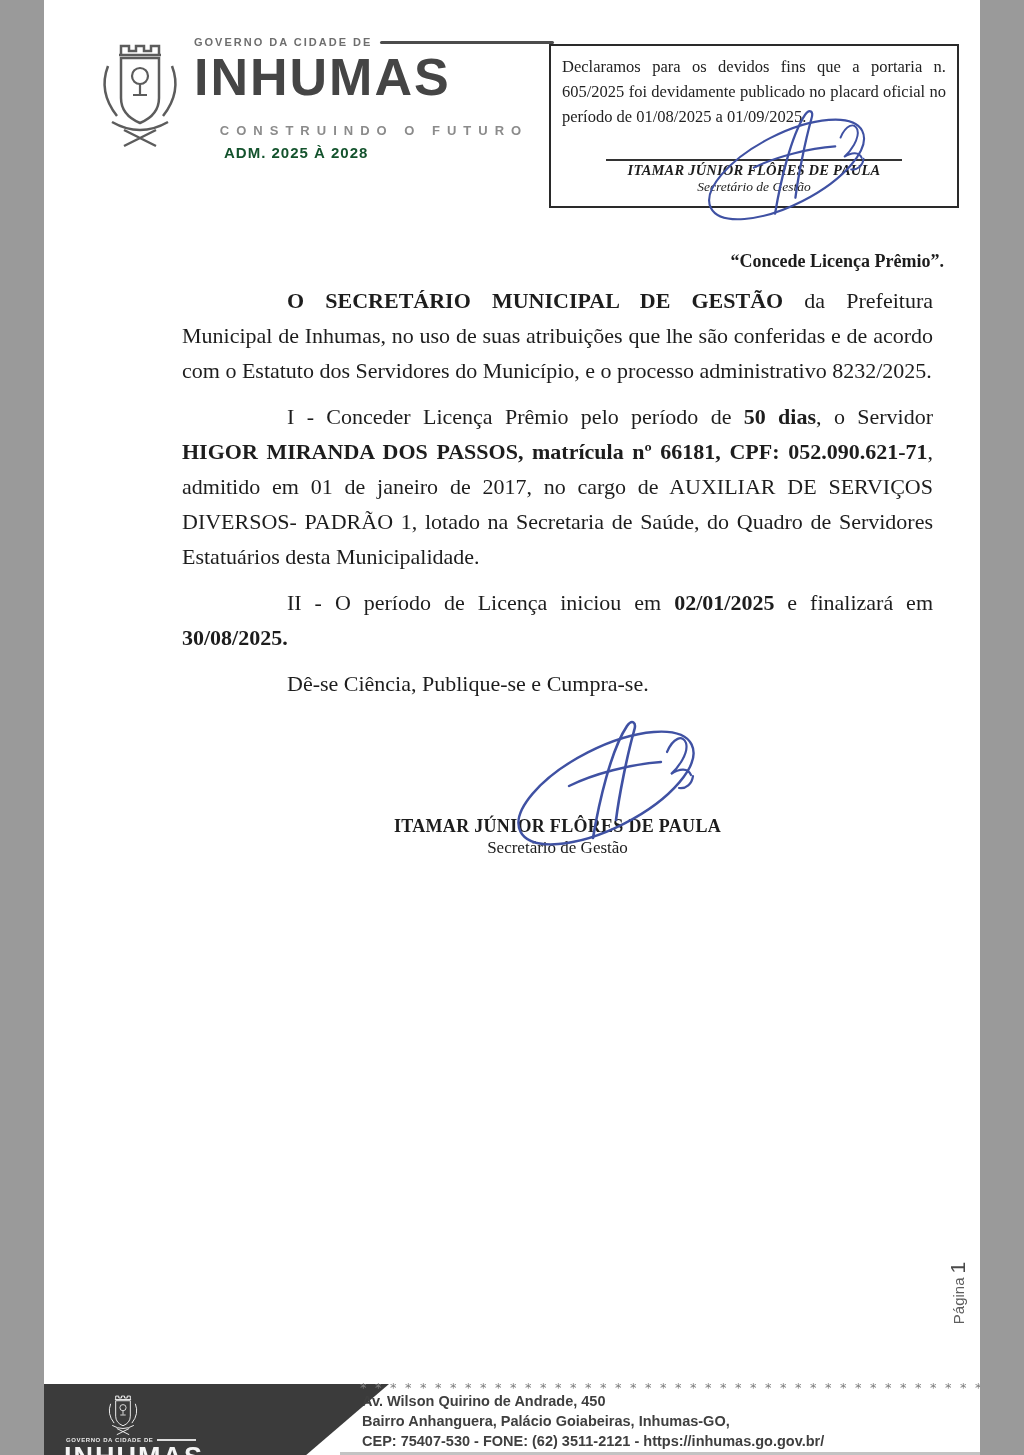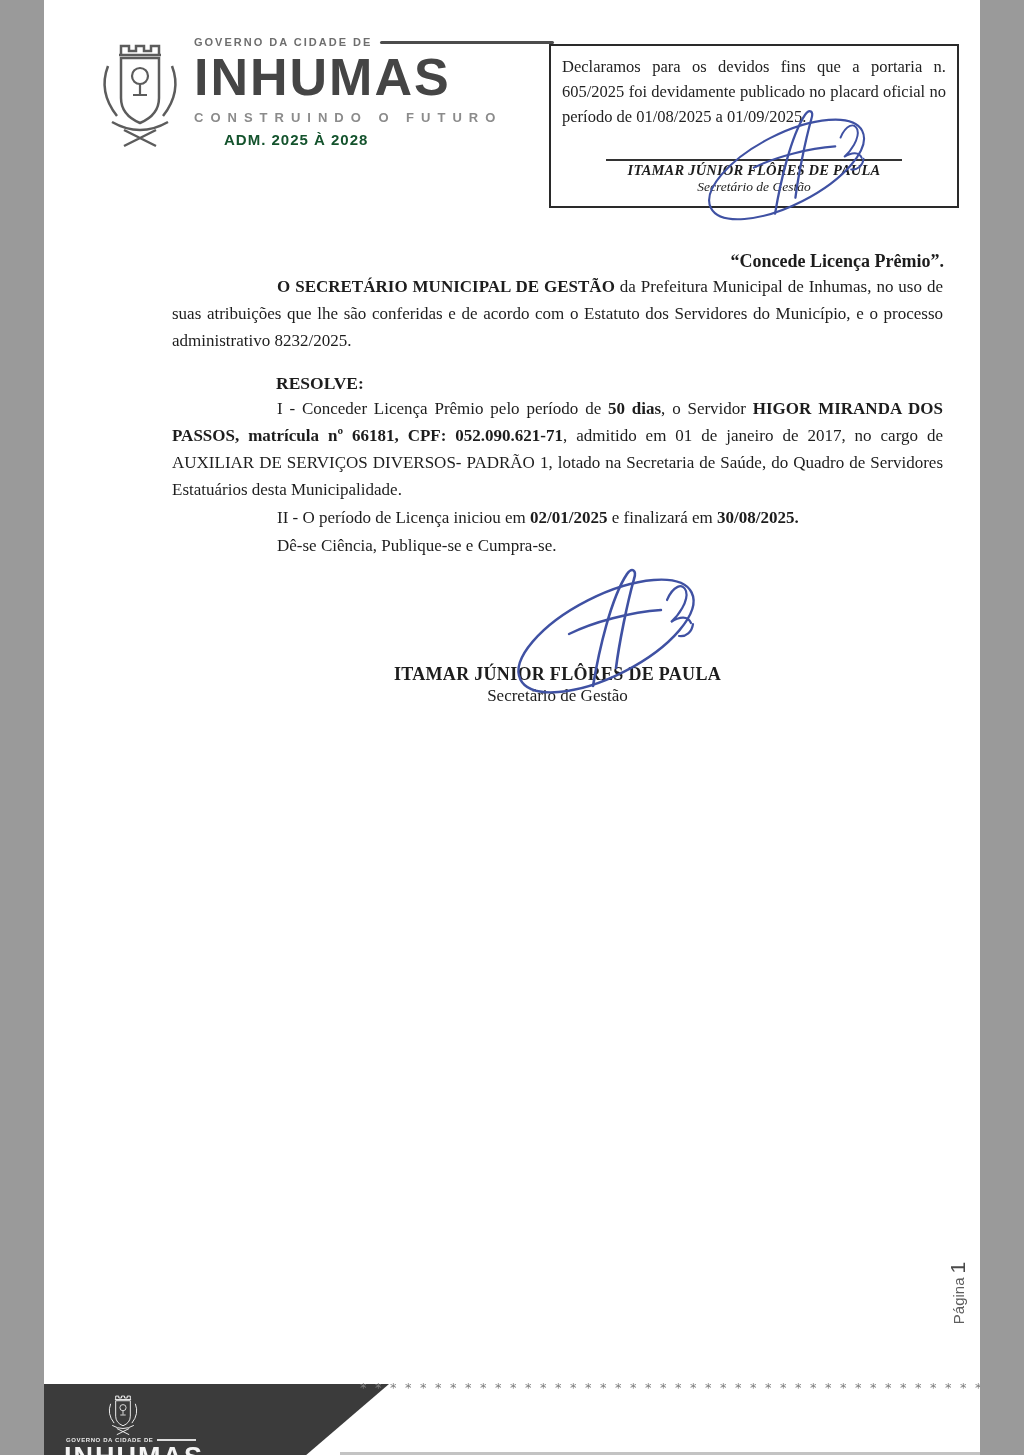--- a/index.html
+++ b/index.html
@@ -9,37 +9,37 @@
     font-family:"Liberation Serif", serif;color:#1d1d1d;
   }
   
   .hdr{position:absolute;left:44px;top:34px;width:470px;height:130px;}
   .crest{position:absolute;left:0;top:0;width:104px;height:122px;}
   .hdr-text{position:absolute;left:106px;top:2px;width:360px;font-family:"Liberation Sans",sans-serif;}
   .gov-row{display:flex;align-items:center;gap:8px;}
   .gov-label{font-size:11px;letter-spacing:2px;color:#6e6e6e;font-weight:700;white-space:nowrap;}
   .gov-line{flex:1;height:3px;background:#4c4c4c;border-radius:2px;}
   .city-name{font-size:52px;font-weight:800;color:#454545;letter-spacing:2px;line-height:1.05;margin-top:2px;}
-  .slogan{font-size:13px;letter-spacing:7px;color:#8b8b8b;font-weight:600;margin-top:5px;white-space:nowrap;}
+  .slogan{font-size:13px;letter-spacing:7px;color:#8b8b8b;font-weight:600;margin-top:18px;white-space:nowrap;text-align:center;}
   .adm{font-size:15px;font-weight:700;color:#14532d;letter-spacing:1px;margin:6px 0 0 30px;}
   
   .decl-box{
     position:absolute;left:505px;top:44px;width:384px;height:144px;
     border:2px solid #2a2a2a;padding:8px 11px 8px 11px;background:#fff;
   }
   .decl-text{font-size:16.5px;line-height:25px;text-align:justify;color:#222;}
   .decl-sign-line{width:296px;border:none;border-top:2px solid #333;margin:30px auto 1px auto;}
   .decl-name{font-size:14.5px;font-weight:700;font-style:italic;text-align:center;letter-spacing:.2px;}
   .decl-role{font-size:13.5px;font-style:italic;text-align:center;margin-top:0px;}
   .decl-sig{position:absolute;left:125px;top:38px;width:250px;height:170px;pointer-events:none;}
   
   .content{position:absolute;left:127px;top:228px;width:773px;}
   .doc-title{font-size:19px;font-weight:700;text-align:center;letter-spacing:.2px;line-height:22px;}
   .doc-subject{font-size:18px;font-weight:700;text-align:right;margin-top:22px;line-height:22px;}
-  p.para{font-size:17px;line-height:27px;text-align:justify;margin:1px;text-indent:105px;}
+  p.para{font-size:22px;line-height:35px;text-align:justify;margin:11px;text-indent:105px;}
   .preamble{margin-top:52px;}
   .resolve{margin-top:19px;font-size:17.5px;font-weight:700;text-indent:105px;}
   .item1{margin-top:21px;}
   .item2{margin-top:15px;}
   .item3{margin-top:26px;}
   .closing{margin-top:19px;}
   .gabinete{margin-top:66px;font-weight:700;}
   .main-sig-wrap{margin-top:0px;height:108px;position:relative;}
   .main-sig{position:absolute;left:300px;top:-6px;width:280px;height:150px;}
   .signer-name{font-size:18px;font-weight:700;text-align:center;margin-top:-4px;letter-spacing:.3px;}
@@ -124,21 +124,20 @@
     </svg>
   </div>
 
   <div class="content">
 
 
     <div class="doc-subject">“Concede Licença Prêmio”.</div>
 
     <p class="para preamble"><b>O SECRETÁRIO MUNICIPAL DE GESTÃO</b><span> da Prefeitura Municipal de Inhumas, no uso de suas atribuições que lhe são conferidas e de acordo com o Estatuto dos Servidores do Município, e o processo administrativo 8232/2025.</span></p>
 
-    <div class="resolve">RESOLVE:</div>
 
     <p class="para item1"><span>I - Conceder Licença Prêmio pelo período de </span><b>50 dias</b><span>, o Servidor </span><b>HIGOR MIRANDA DOS PASSOS, matrícula nº 66181, CPF: 052.090.621-71</b><span>, admitido em 01 de janeiro de 2017, no cargo de AUXILIAR DE SERVIÇOS DIVERSOS- PADRÃO 1, lotado na Secretaria de Saúde, do Quadro de Servidores Estatuários desta Municipalidade.</span></p>
 
     <p class="para item2"><span>II - O período de Licença iniciou em </span><b>02/01/2025</b><span> e finalizará em </span><b>30/08/2025.</b></p>
 
 
     <p class="para closing">Dê-se Ciência, Publique-se e Cumpra-se.</p>
 
 
     <div class="main-sig-wrap">
@@ -163,16 +162,21 @@
       <svg class="footer-crest" viewBox="0 0 104 114">
         <use href="#crest-glyph" stroke="#f0f0f0"></use>
       </svg>
       <div class="footer-gov-row">
         <span class="footer-gov-label">GOVERNO DA CIDADE DE</span>
         <span class="footer-gov-line"></span>
       </div>
       <div class="footer-city">INHUMAS</div>
     </div>
     <div class="deco-row">************************************************</div>
+    <div class="addr">
+      <div>Av. Wilson Quirino de Andrade, 450</div>
+      <div>Bairro Anhanguera, Palácio Goiabeiras,  Inhumas-GO,</div>
+      <div>CEP: 75407-530 - FONE: (62) 3511-2121 - https://inhumas.go.gov.br/</div>
+    </div>
     <div class="footer-strip"></div>
   </div>
 
 </div>
 
 </body></html>

